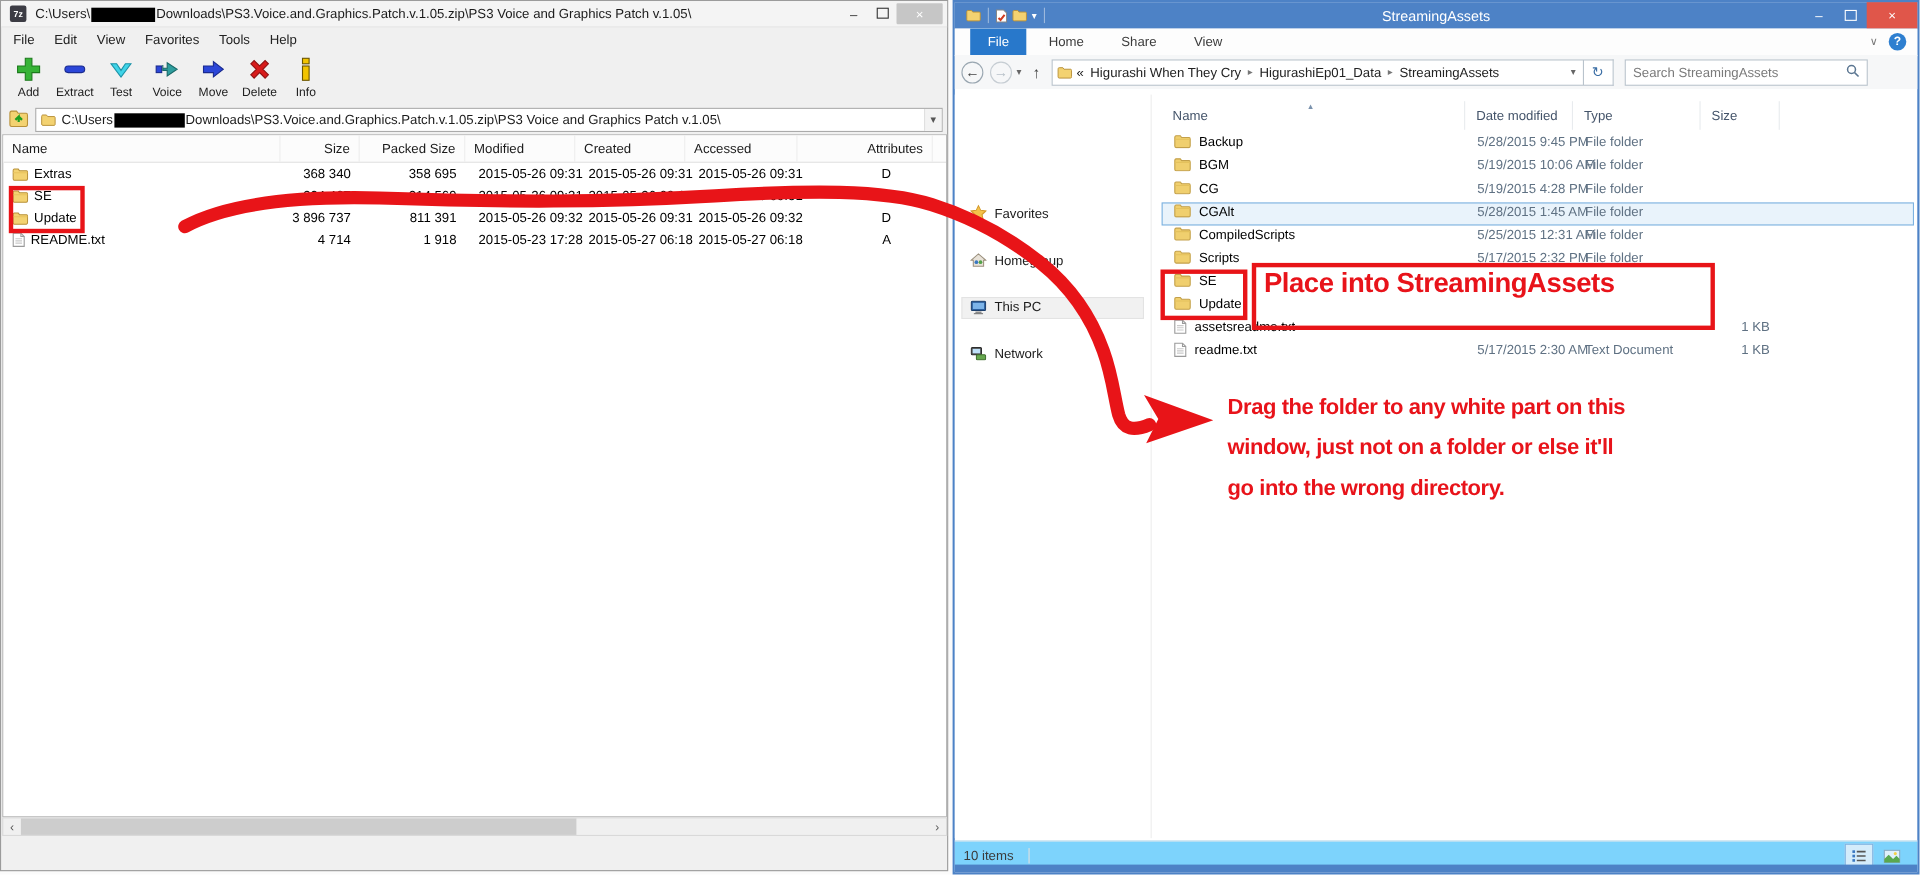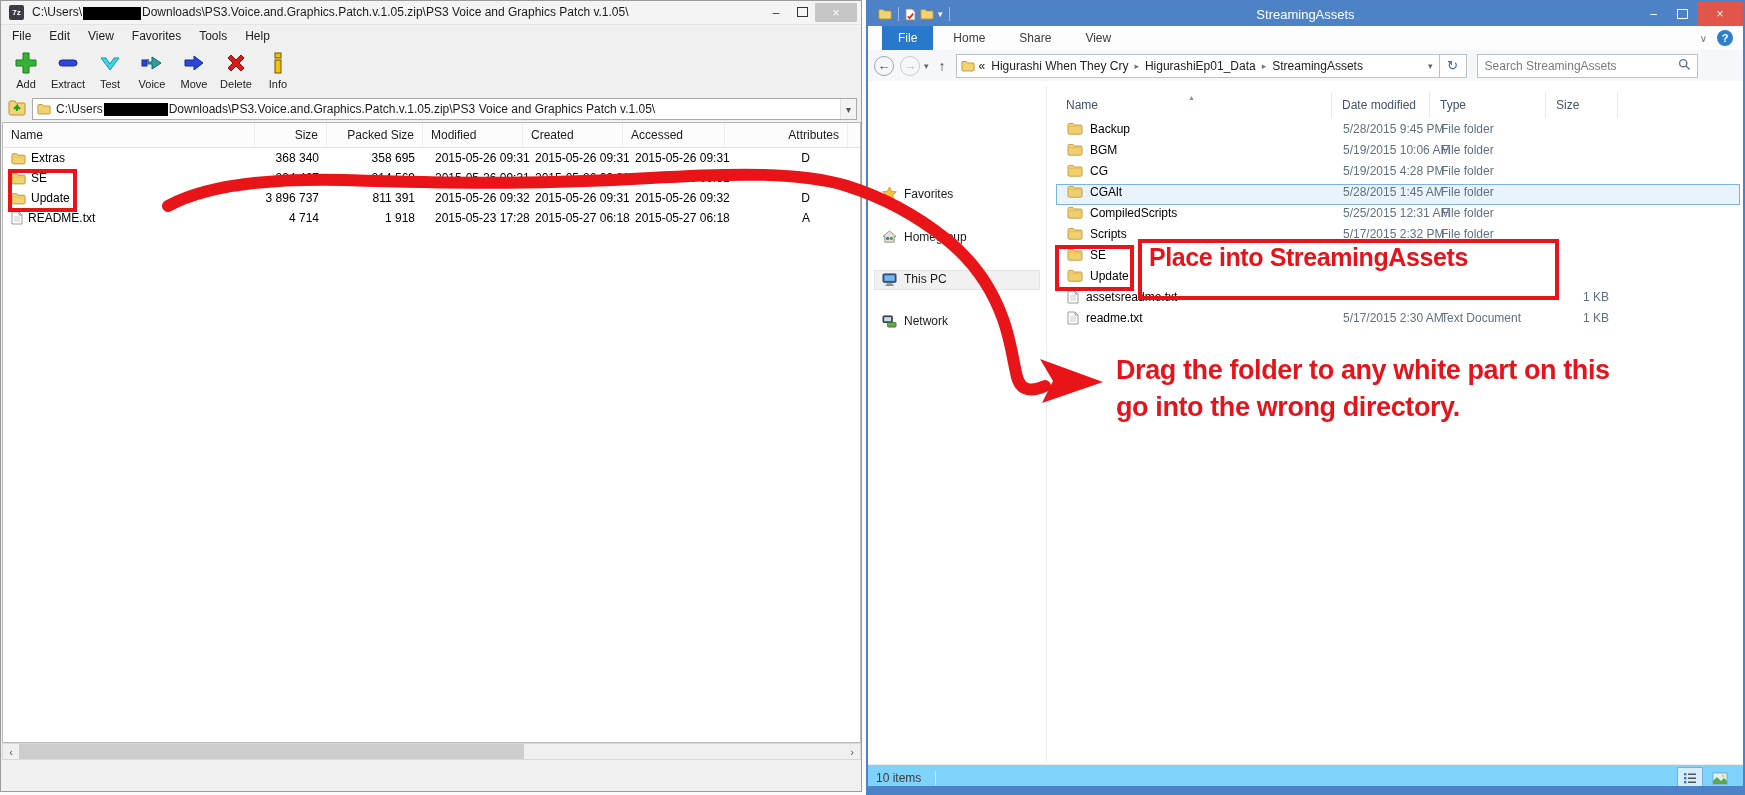--- a/index.html
+++ b/index.html
@@ -123,21 +123,21 @@
   .viewbtn{width:26px;height:22px;display:flex;align-items:center;justify-content:center;box-sizing:border-box;}
   .viewbtn.active{background:#d4ecfb;border:1px solid #7db2e0;}
   .rw-bottomband{position:absolute;left:0;bottom:0;width:875px;height:7px;background:#4d82c6;}
 
   
   .anno{position:absolute;z-index:50;}
   .redbox{border:4px solid #e81418;box-sizing:border-box;background:transparent;}
   .annotext{color:#e8131a;font-weight:bold;letter-spacing:-0.4px;}
   #anno-msgbox{left:1138px;top:239px;width:421px;height:61px;border:4px solid #e81418;box-sizing:border-box;
       padding:1px 7px;font-size:25px;line-height:27px;background:transparent;}
-  #anno-dragtext{left:1116px;top:352px;width:600px;font-size:27px;line-height:37px;}
+  #anno-dragtext{left:1116px;top:352px;width:600px;font-size:20px;line-height:37px;}
   .anno-svg{position:absolute;left:0;top:0;z-index:49;pointer-events:none;}
 </style>
 </head>
 <body>
 
 <div class="lw">
   <div class="lw-titlebar">
     <span class="lw-appico">7z</span>
     <span class="lw-title"><span>C:\Users\</span><span class="redact" style="width:58px"></span><span>Downloads\PS3.Voice.and.Graphics.Patch.v.1.05.zip\PS3 Voice and Graphics Patch v.1.05\</span></span>
     <span class="lw-caption">
@@ -607,14 +607,15 @@
 
 <div class="anno redbox" style="left:8px;top:169px;width:69px;height:43px"></div>
 <div class="anno redbox" style="left:1055px;top:245px;width:79px;height:46px"></div>
 
 <div class="anno annotext" id="anno-msgbox">
   <div>Place into StreamingAssets</div>
 </div>
 
 <div class="anno annotext" id="anno-dragtext">
   <div>Drag the folder to any white part on this</div>
+  <div>window, just not on a folder or else it'll</div>
   <div>go into the wrong directory.</div>
 </div>
 
 </body></html>

